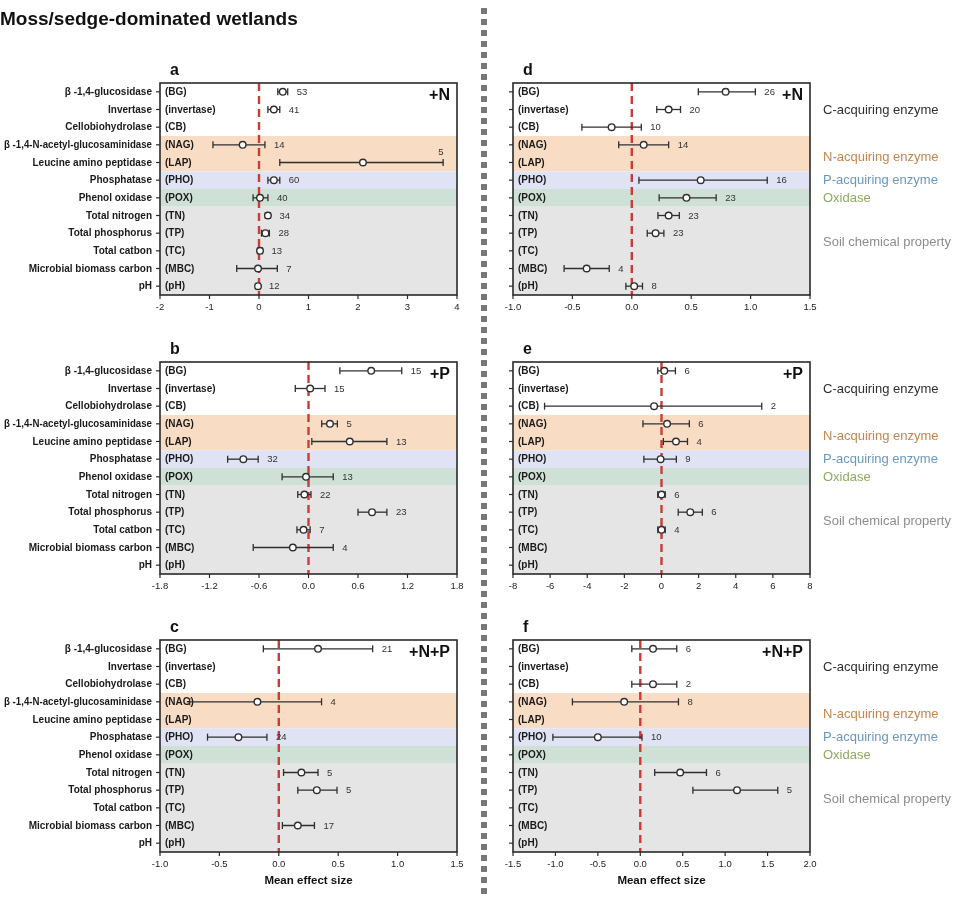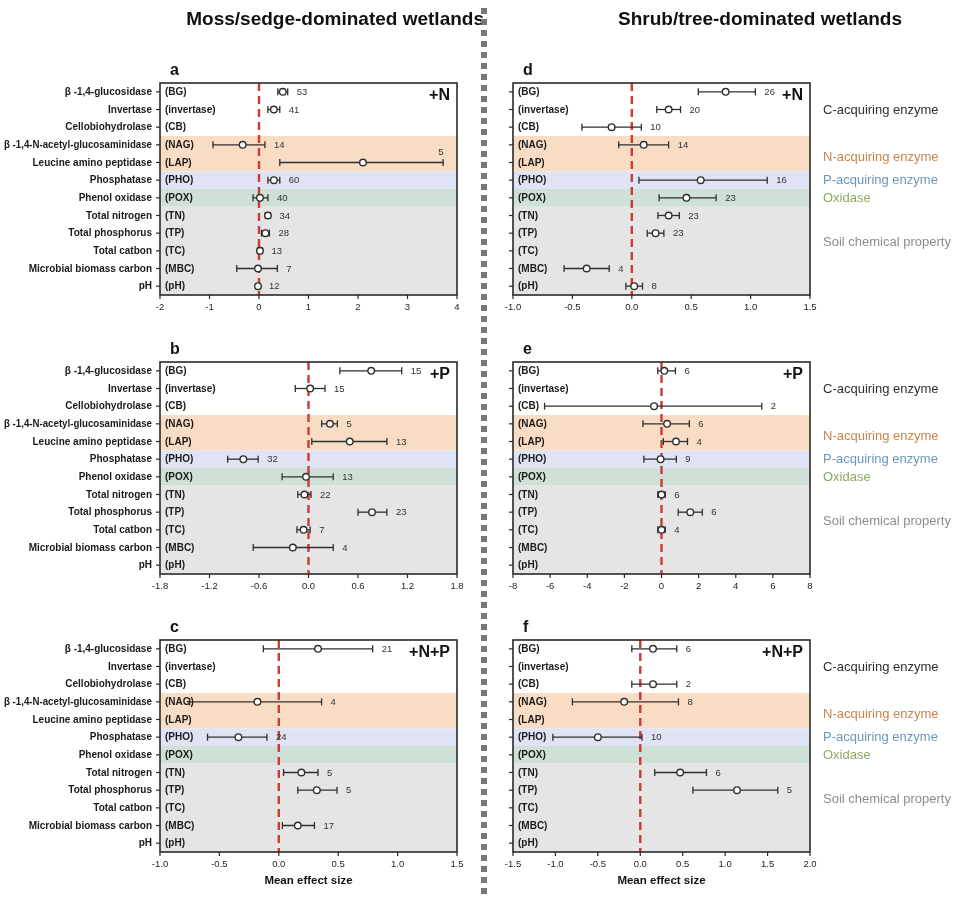--- a/index.html
+++ b/index.html
@@ -1,38 +1,37 @@
 <!DOCTYPE html>
 <html><head>
 <meta charset="utf-8">
 <style>
   html,body{margin:0;padding:0;background:#ffffff;}
   .page{position:relative;width:968px;height:901px;background:#ffffff;overflow:hidden;
         font-family:"Liberation Sans",sans-serif;}
-  .col-title{position:absolute;top:8px;font-size:19px;font-weight:bold;color:#111;text-align:right;}
+  .col-title{position:absolute;top:8px;font-size:19px;font-weight:bold;color:#111;text-align:left;}
   .col-title.left{left:0;width:484px;}
   .col-title.right{left:490px;width:412px;}
   .separator{position:absolute;left:481px;top:8px;width:6px;height:886px;
              background:repeating-linear-gradient(to bottom,#777 0 6px,transparent 6px 11px);}
   svg text{font-family:"Liberation Sans",sans-serif;}
   .panel-letter{font-size:16px;font-weight:bold;fill:#111;}
   .treatment{font-size:16px;font-weight:bold;fill:#111;}
   .rowlabel{font-size:10px;font-weight:bold;fill:#1a1a1a;}
   .abbr{font-size:10px;font-weight:bold;fill:#1a1a1a;}
   .nlabel{font-size:9.5px;fill:#333;}
   .ticklabel{font-size:9.5px;fill:#222;}
   .xlabel{font-size:11.5px;font-weight:bold;fill:#111;}
   .catlabel{font-size:13px;}
 </style>
 </head>
 <body>
 
 <div class="page">
   <div class="col-title left">Moss/sedge-dominated wetlands</div>
-  <div class="col-title right">Shrub/tree-dominated wetlands</div>
   <div class="separator"></div>
   <svg id="figure" width="968" height="901" viewBox="0 0 968 901">
       <g>
         <text x="170" y="75" text-anchor="start" class="panel-letter">a</text>
         <rect x="160" y="83" width="297" height="53" fill="#ffffff"></rect>
         <rect x="160" y="136" width="297" height="35.333333333333336" fill="#f9dcc4"></rect>
         <rect x="160" y="171.33333333333334" width="297" height="17.666666666666668" fill="#dfe3f3"></rect>
         <rect x="160" y="189" width="297" height="17.666666666666668" fill="#cfe0d6"></rect>
         <rect x="160" y="206.66666666666669" width="297" height="88.33333333333334" fill="#e5e5e5"></rect>
         <line x1="259" y1="83" x2="259" y2="295" stroke="#cc3b36" stroke-width="2.4" stroke-dasharray="8 5"></line>

